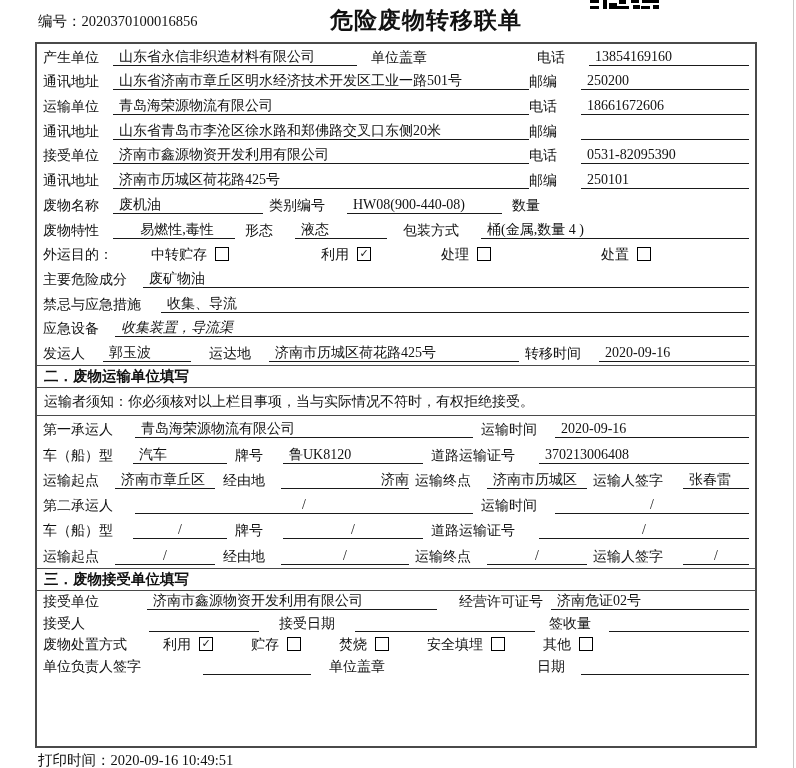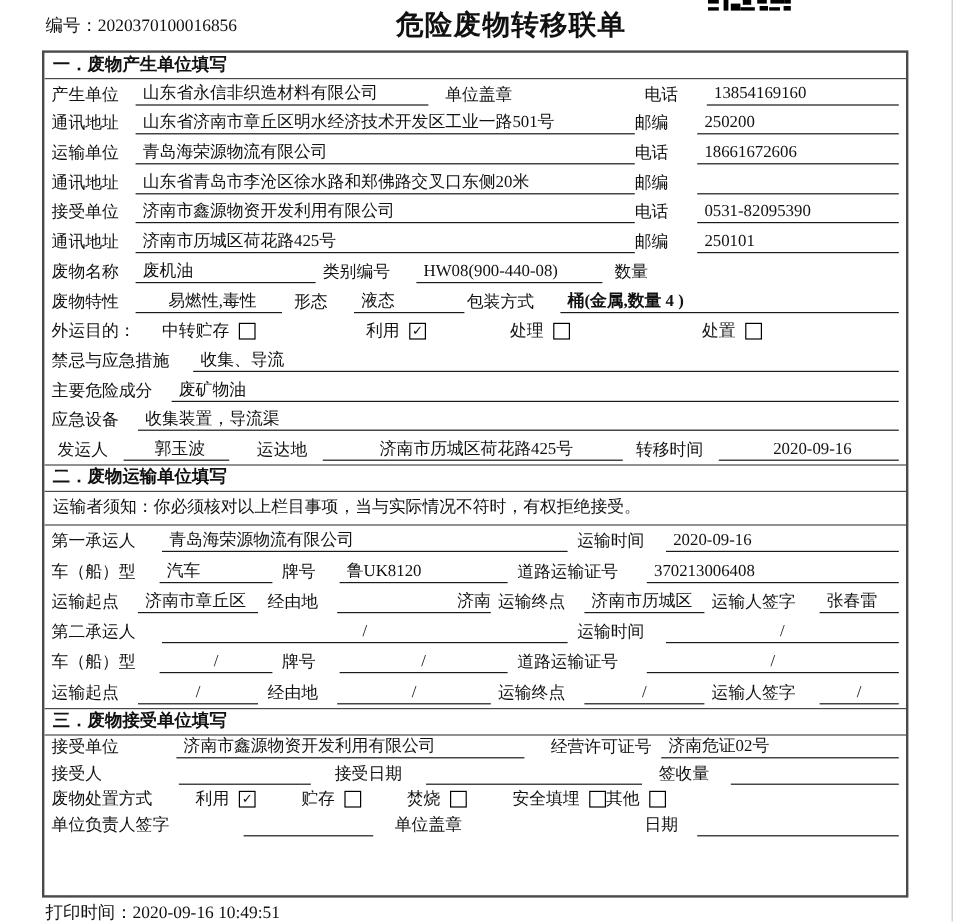--- a/index.html
+++ b/index.html
@@ -66,21 +66,20 @@
     <rect x="41" y="0" width="8" height="3"></rect>
       <rect x="43" y="5" width="7" height="4"></rect>
     <rect x="52" y="0" width="12" height="3"></rect>
       <rect x="51" y="6" width="9" height="3"></rect>
     <rect x="64" y="0" width="5" height="3"></rect>
       <rect x="63" y="5" width="6" height="4"></rect>
   </g>
 </svg>
 
 <div class="ftable" id="form-table">
-    <div class="sec-header">一．废物产生单位填写</div>
     <div class="frow" style="height: 24.7px;">
       <span class="lbl" style="width: 62px; flex: 0 0 auto;">产生单位</span>
       <span class="fld" style="width: 244px; flex: 0 0 auto;">山东省永信非织造材料有限公司</span>
       <span class="lbl" style="width: 86px; flex: 0 0 auto; margin-left: 14px;">单位盖章</span>
       <span class="gap" style="width: 72px; flex: 0 0 auto;"></span>
       <span class="lbl" style="width: 44px; flex: 0 0 auto;">电话</span>
       <span class="fld" style="flex: 1 1 0%;">13854169160</span>
     </div>
     <div class="frow" style="height: 24.7px;">
       <span class="lbl" style="width: 62px; flex: 0 0 auto;">通讯地址</span>
@@ -117,55 +116,55 @@
       <span class="fld" style="width: 150px; flex: 0 0 auto;">废机油</span>
       <span class="lbl" style="width: 70px; flex: 0 0 auto; margin-left: 6px;">类别编号</span>
       <span class="fld" style="width: 155px; flex: 0 0 auto;">HW08(900-440-08)</span>
       <span class="lbl" style="width: 40px; flex: 0 0 auto; margin-left: 10px;">数量</span>
     </div>
     <div class="frow" style="height: 24.7px;">
       <span class="lbl" style="width: 62px; flex: 0 0 auto;">废物特性</span>
       <span class="fld" style="width: 122px; flex: 0 0 auto; text-align: center;">易燃性,毒性</span>
       <span class="lbl" style="width: 42px; flex: 0 0 auto; margin-left: 10px;">形态</span>
       <span class="fld" style="width: 92px; flex: 0 0 auto;">液态</span>
-      <span class="lbl" style="width: 70px; flex: 0 0 auto; margin-left: 2px;">包装方式</span>
-      <span class="fld" style="flex: 1 1 0%; font-weight: bold;">桶(金属,数量 4 )</span>
+      <span class="lbl" style="width: 70px; flex: 0 0 auto; margin-left: 16px;">包装方式</span>
+      <span class="fld" style="flex: 1 1 0%;">桶(金属,数量 4 )</span>
     </div>
     <div class="frow" style="height: 24.7px;">
       <span class="lbl" style="width: 84px; flex: 0 0 auto;">外运目的：</span>
-      <span class="chk" style="margin-left: 0;">
+      <span class="chk" style="margin-left: 16px;">
         <span class="cb-lbl">中转贮存</span>
         <span class="cbox"></span>
       </span>
       <span class="chk" style="margin-left: 92px;">
         <span class="cb-lbl">利用</span>
         <span class="cbox">✓</span>
       </span>
       <span class="chk" style="margin-left: 70px;">
         <span class="cb-lbl">处理</span>
         <span class="cbox"></span>
       </span>
       <span class="chk" style="margin-left: 110px;">
         <span class="cb-lbl">处置</span>
         <span class="cbox"></span>
       </span>
     </div>
     <div class="frow" style="height: 24.7px;">
+      <span class="lbl" style="width: 92px; flex: 0 0 auto;">主要危险成分</span>
+      <span class="fld" style="flex: 1 1 0%;">废矿物油</span>
+    </div>
+    <div class="frow" style="height: 24.7px;">
       <span class="lbl" style="width: 110px; flex: 0 0 auto;">禁忌与应急措施</span>
       <span class="fld" style="flex: 1 1 0%;">收集、导流</span>
     </div>
     <div class="frow" style="height: 24.7px;">
-      <span class="lbl" style="width: 92px; flex: 0 0 auto;">主要危险成分</span>
-      <span class="fld" style="flex: 1 1 0%;">废矿物油</span>
-    </div>
-    <div class="frow" style="height: 24.7px;">
       <span class="lbl" style="width: 64px; flex: 0 0 auto;">应急设备</span>
-      <span class="fld" style="flex: 1 1 0%;">收集装置，导流渠</span>
-    </div>
-    <div class="frow" style="height: 24.7px; text-align: center;">
+      <span class="fld" style="flex: 1 1 0%; font-style: italic;">收集装置，导流渠</span>
+    </div>
+    <div class="frow" style="height: 24.7px;">
       <span class="lbl" style="width: 52px; flex: 0 0 auto;">发运人</span>
       <span class="fld" style="width: 88px; flex: 0 0 auto;">郭玉波</span>
       <span class="lbl" style="width: 52px; flex: 0 0 auto; margin-left: 18px;">运达地</span>
       <span class="fld" style="width: 250px; flex: 0 0 auto;">济南市历城区荷花路425号</span>
       <span class="lbl" style="width: 66px; flex: 0 0 auto; margin-left: 6px;">转移时间</span>
       <span class="fld" style="flex: 1 1 0%;">2020-09-16</span>
     </div>
     <div class="sec-header nf">二．废物运输单位填写</div>
     <div class="notice">运输者须知：你必须核对以上栏目事项，当与实际情况不符时，有权拒绝接受。</div>
     <div class="frow" style="height: 25.3px;">
@@ -242,21 +241,21 @@
         <span class="cbox"></span>
       </span>
       <span class="chk" style="margin-left: 38px;">
         <span class="cb-lbl">焚烧</span>
         <span class="cbox"></span>
       </span>
       <span class="chk" style="margin-left: 38px;">
         <span class="cb-lbl">安全填埋</span>
         <span class="cbox"></span>
       </span>
-      <span class="chk" style="">
+      <span class="chk" style="margin-left: 38px;">
         <span class="cb-lbl">其他</span>
         <span class="cbox"></span>
       </span>
     </div>
     <div class="frow" style="height: 21.9px;">
       <span class="lbl" style="width: 110px; flex: 0 0 auto;">单位负责人签字</span>
       <span class="fld" style="width: 108px; flex: 0 0 auto; margin-left: 42px;"></span>
       <span class="lbl" style="width: 60px; flex: 0 0 auto; margin-left: 18px;">单位盖章</span>
       <span class="gap" style="flex: 1 1 0%;"></span>
       <span class="lbl" style="width: 36px; flex: 0 0 auto;">日期</span>

